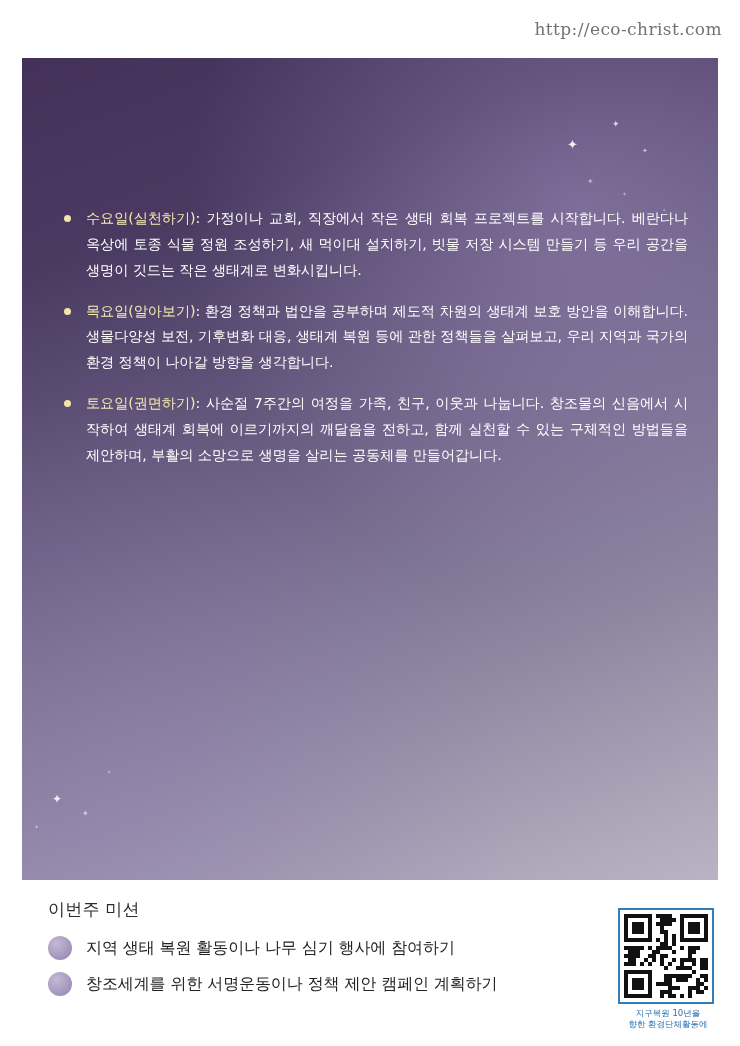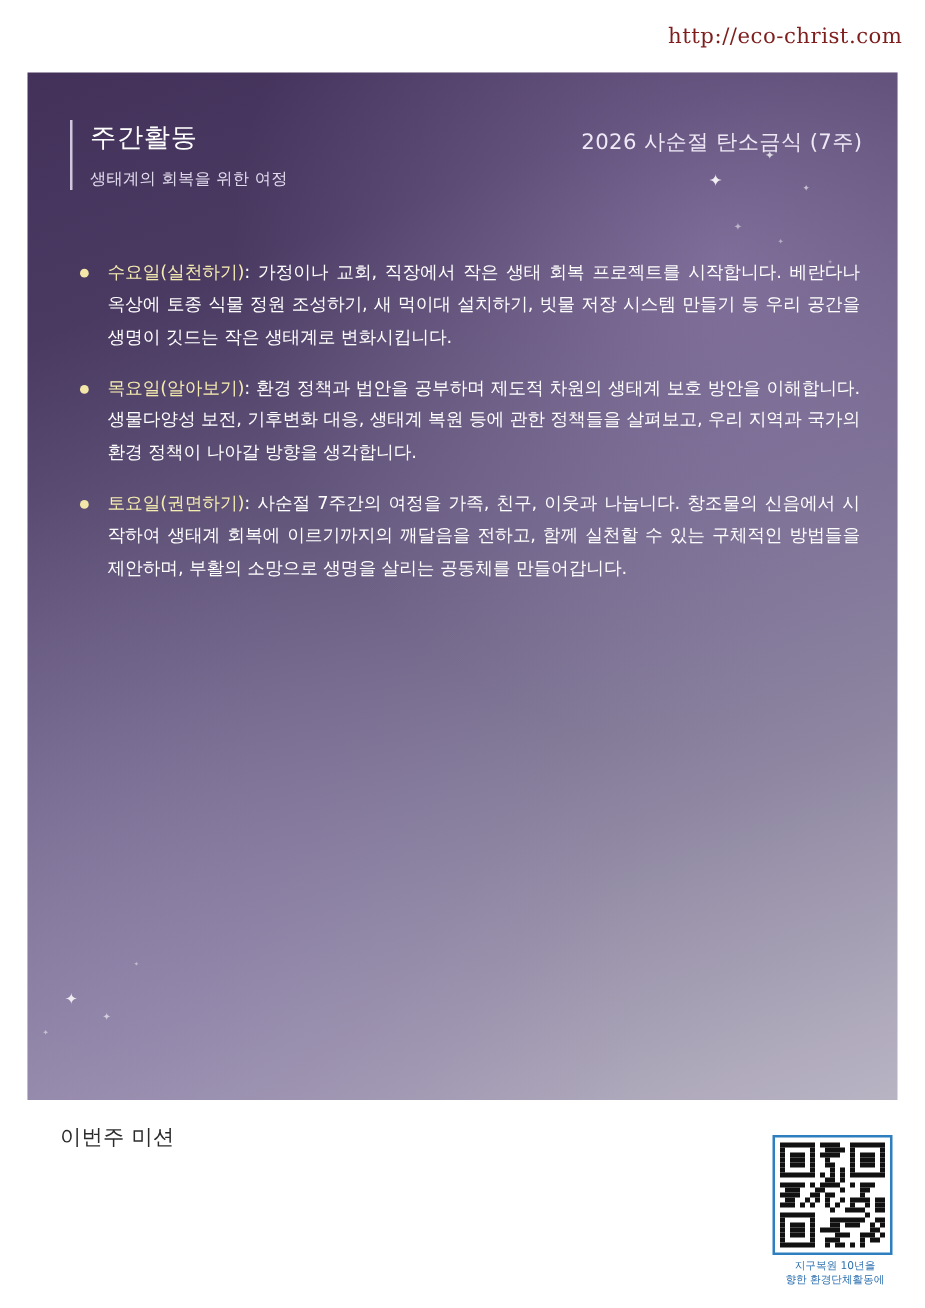--- a/index.html
+++ b/index.html
@@ -31,21 +31,21 @@
     display: flex;
     align-items: center;
     justify-content: flex-end;
     padding-right: 18px;
     box-sizing: border-box;
   }
   .url-text {
     font-family: "DejaVu Serif", serif;
     font-size: 17px;
     letter-spacing: 0.4px;
-    color: #7f1d1d;
+    color: #737373;
   }
 
   
   .panel {
     position: absolute;
     top: 58px;
     left: 22px;
     width: 696px;
     height: 822px;
     background:
@@ -226,27 +226,20 @@
     <span class="sparkle" style="left:590px; top:62px; font-size:9px; opacity:0.75;">✦</span>
     <span class="sparkle" style="left:620px; top:90px; font-size:7px; opacity:0.6;">✦</span>
     <span class="sparkle" style="left:565px; top:120px; font-size:8px; opacity:0.5;">✦</span>
     <span class="sparkle" style="left:600px; top:133px; font-size:6px; opacity:0.45;">✦</span>
     <span class="sparkle" style="left:640px; top:150px; font-size:5px; opacity:0.4;">✦</span>
     <span class="sparkle" style="left:30px; top:735px; font-size:12px; opacity:0.85;">✦</span>
     <span class="sparkle" style="left:60px; top:752px; font-size:8px; opacity:0.6;">✦</span>
     <span class="sparkle" style="left:12px; top:766px; font-size:6px; opacity:0.5;">✦</span>
     <span class="sparkle" style="left:85px; top:712px; font-size:5px; opacity:0.45;">✦</span>
 
-    <div class="hdr">
-      <div class="hdr-left">
-        <div class="hdr-title">주간활동</div>
-        <div class="hdr-sub">생태계의 회복을 위한 여정</div>
-      </div>
-      <div class="hdr-right">2026 사순절 탄소금식 (7주)</div>
-    </div>
 
     <div class="list">
 
 
 
       <div class="item">
         <span class="bullet"></span>
         <div class="item-text"><span class="day">수요일(실천하기)</span><span>: 가정이나 교회, 직장에서 작은 생태 회복 프로젝트를 시작합니다. 베란다나 옥상에 토종 식물 정원 조성하기, 새 먹이대 설치하기, 빗물 저장 시스템 만들기 등 우리 공간을 생명이 깃드는 작은 생태계로 변화시킵니다.</span></div>
       </div>
 
@@ -259,20 +252,30 @@
       <div class="item">
         <span class="bullet"></span>
         <div class="item-text"><span class="day">토요일(권면하기)</span><span>: 사순절 7주간의 여정을 가족, 친구, 이웃과 나눕니다. 창조물의 신음에서 시작하여 생태계 회복에 이르기까지의 깨달음을 전하고, 함께 실천할 수 있는 구체적인 방법들을 제안하며, 부활의 소망으로 생명을 살리는 공동체를 만들어갑니다.</span></div>
       </div>
 
     </div>
   </div>
 
   <div class="mission">
     <div class="mission-title">이번주 미션</div>
+    <div class="mission-list">
+      <div class="mission-item">
+        <span class="m-dot"></span>
+        <span class="m-label">지역 생태 복원 활동이나 나무 심기 행사에 참여하기</span>
+      </div>
+      <div class="mission-item">
+        <span class="m-dot"></span>
+        <span class="m-label">창조세계를 위한 서명운동이나 정책 제안 캠페인 계획하기</span>
+      </div>
+    </div>
   </div>
 
   <div class="qr-box">
     <div class="qr-frame">
       <div class="qr-grid" id="qr-grid">
           <i></i>
           <i></i>
           <i></i>
           <i></i>
           <i></i>

